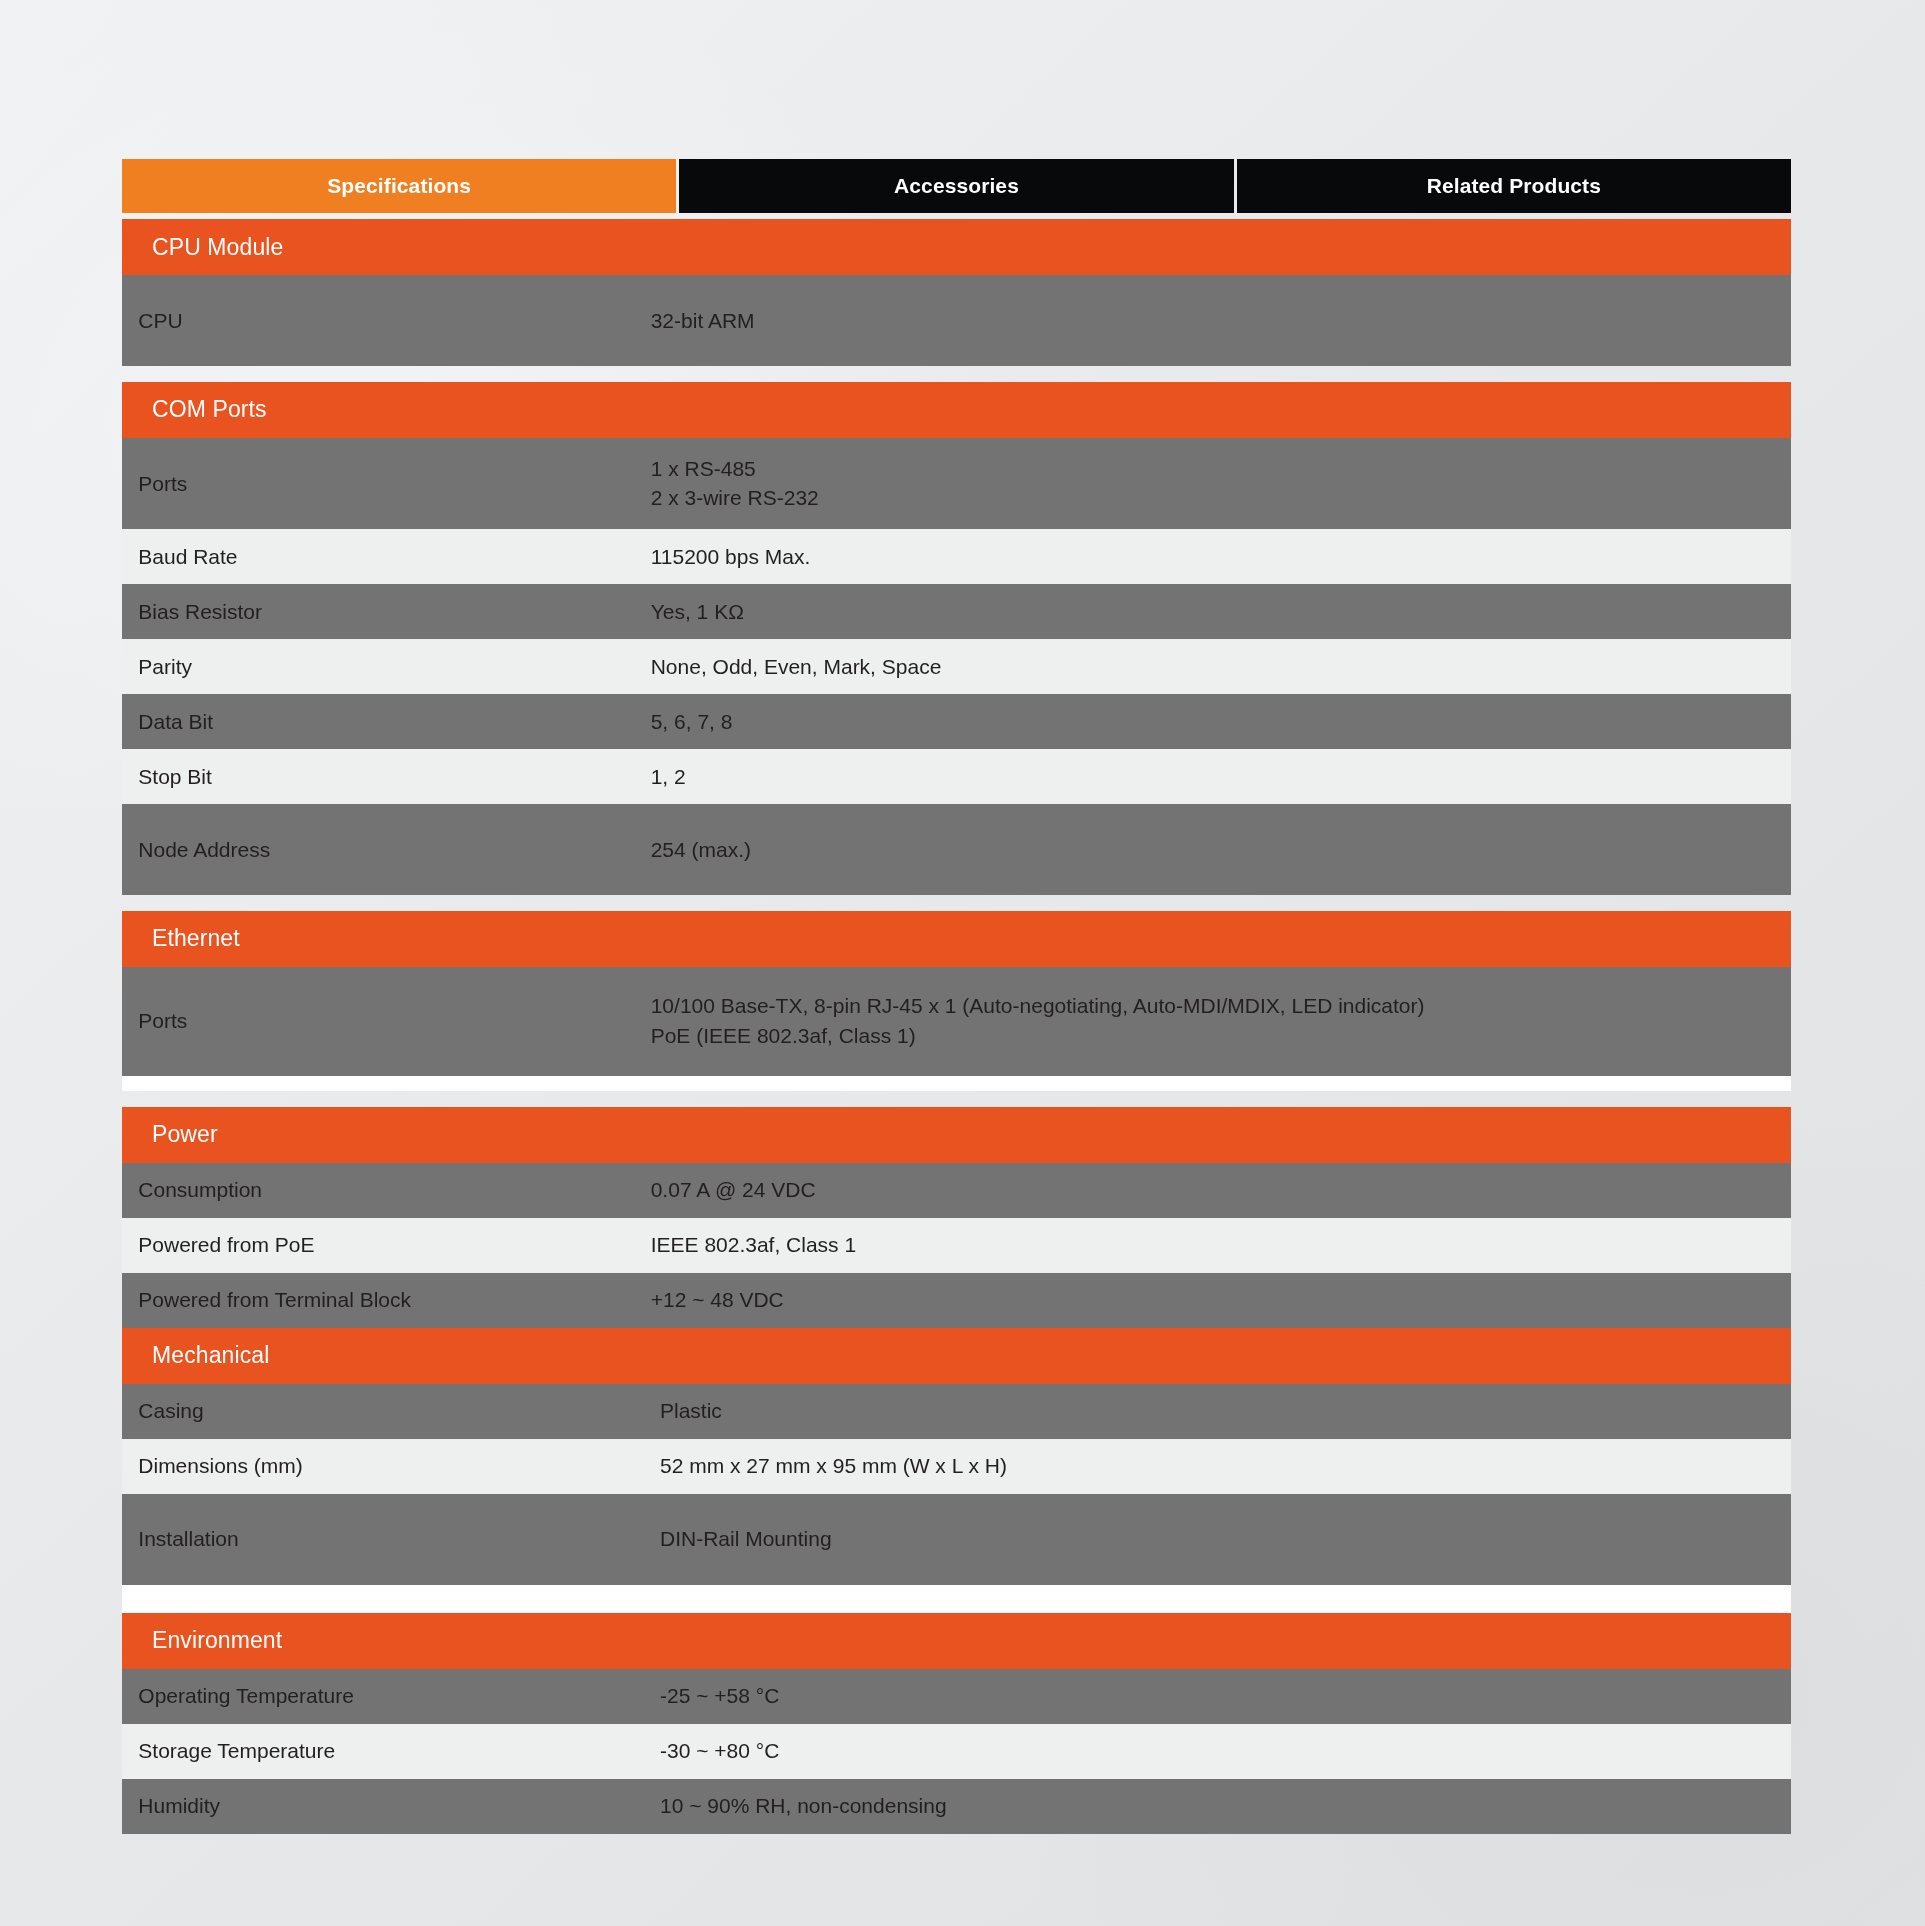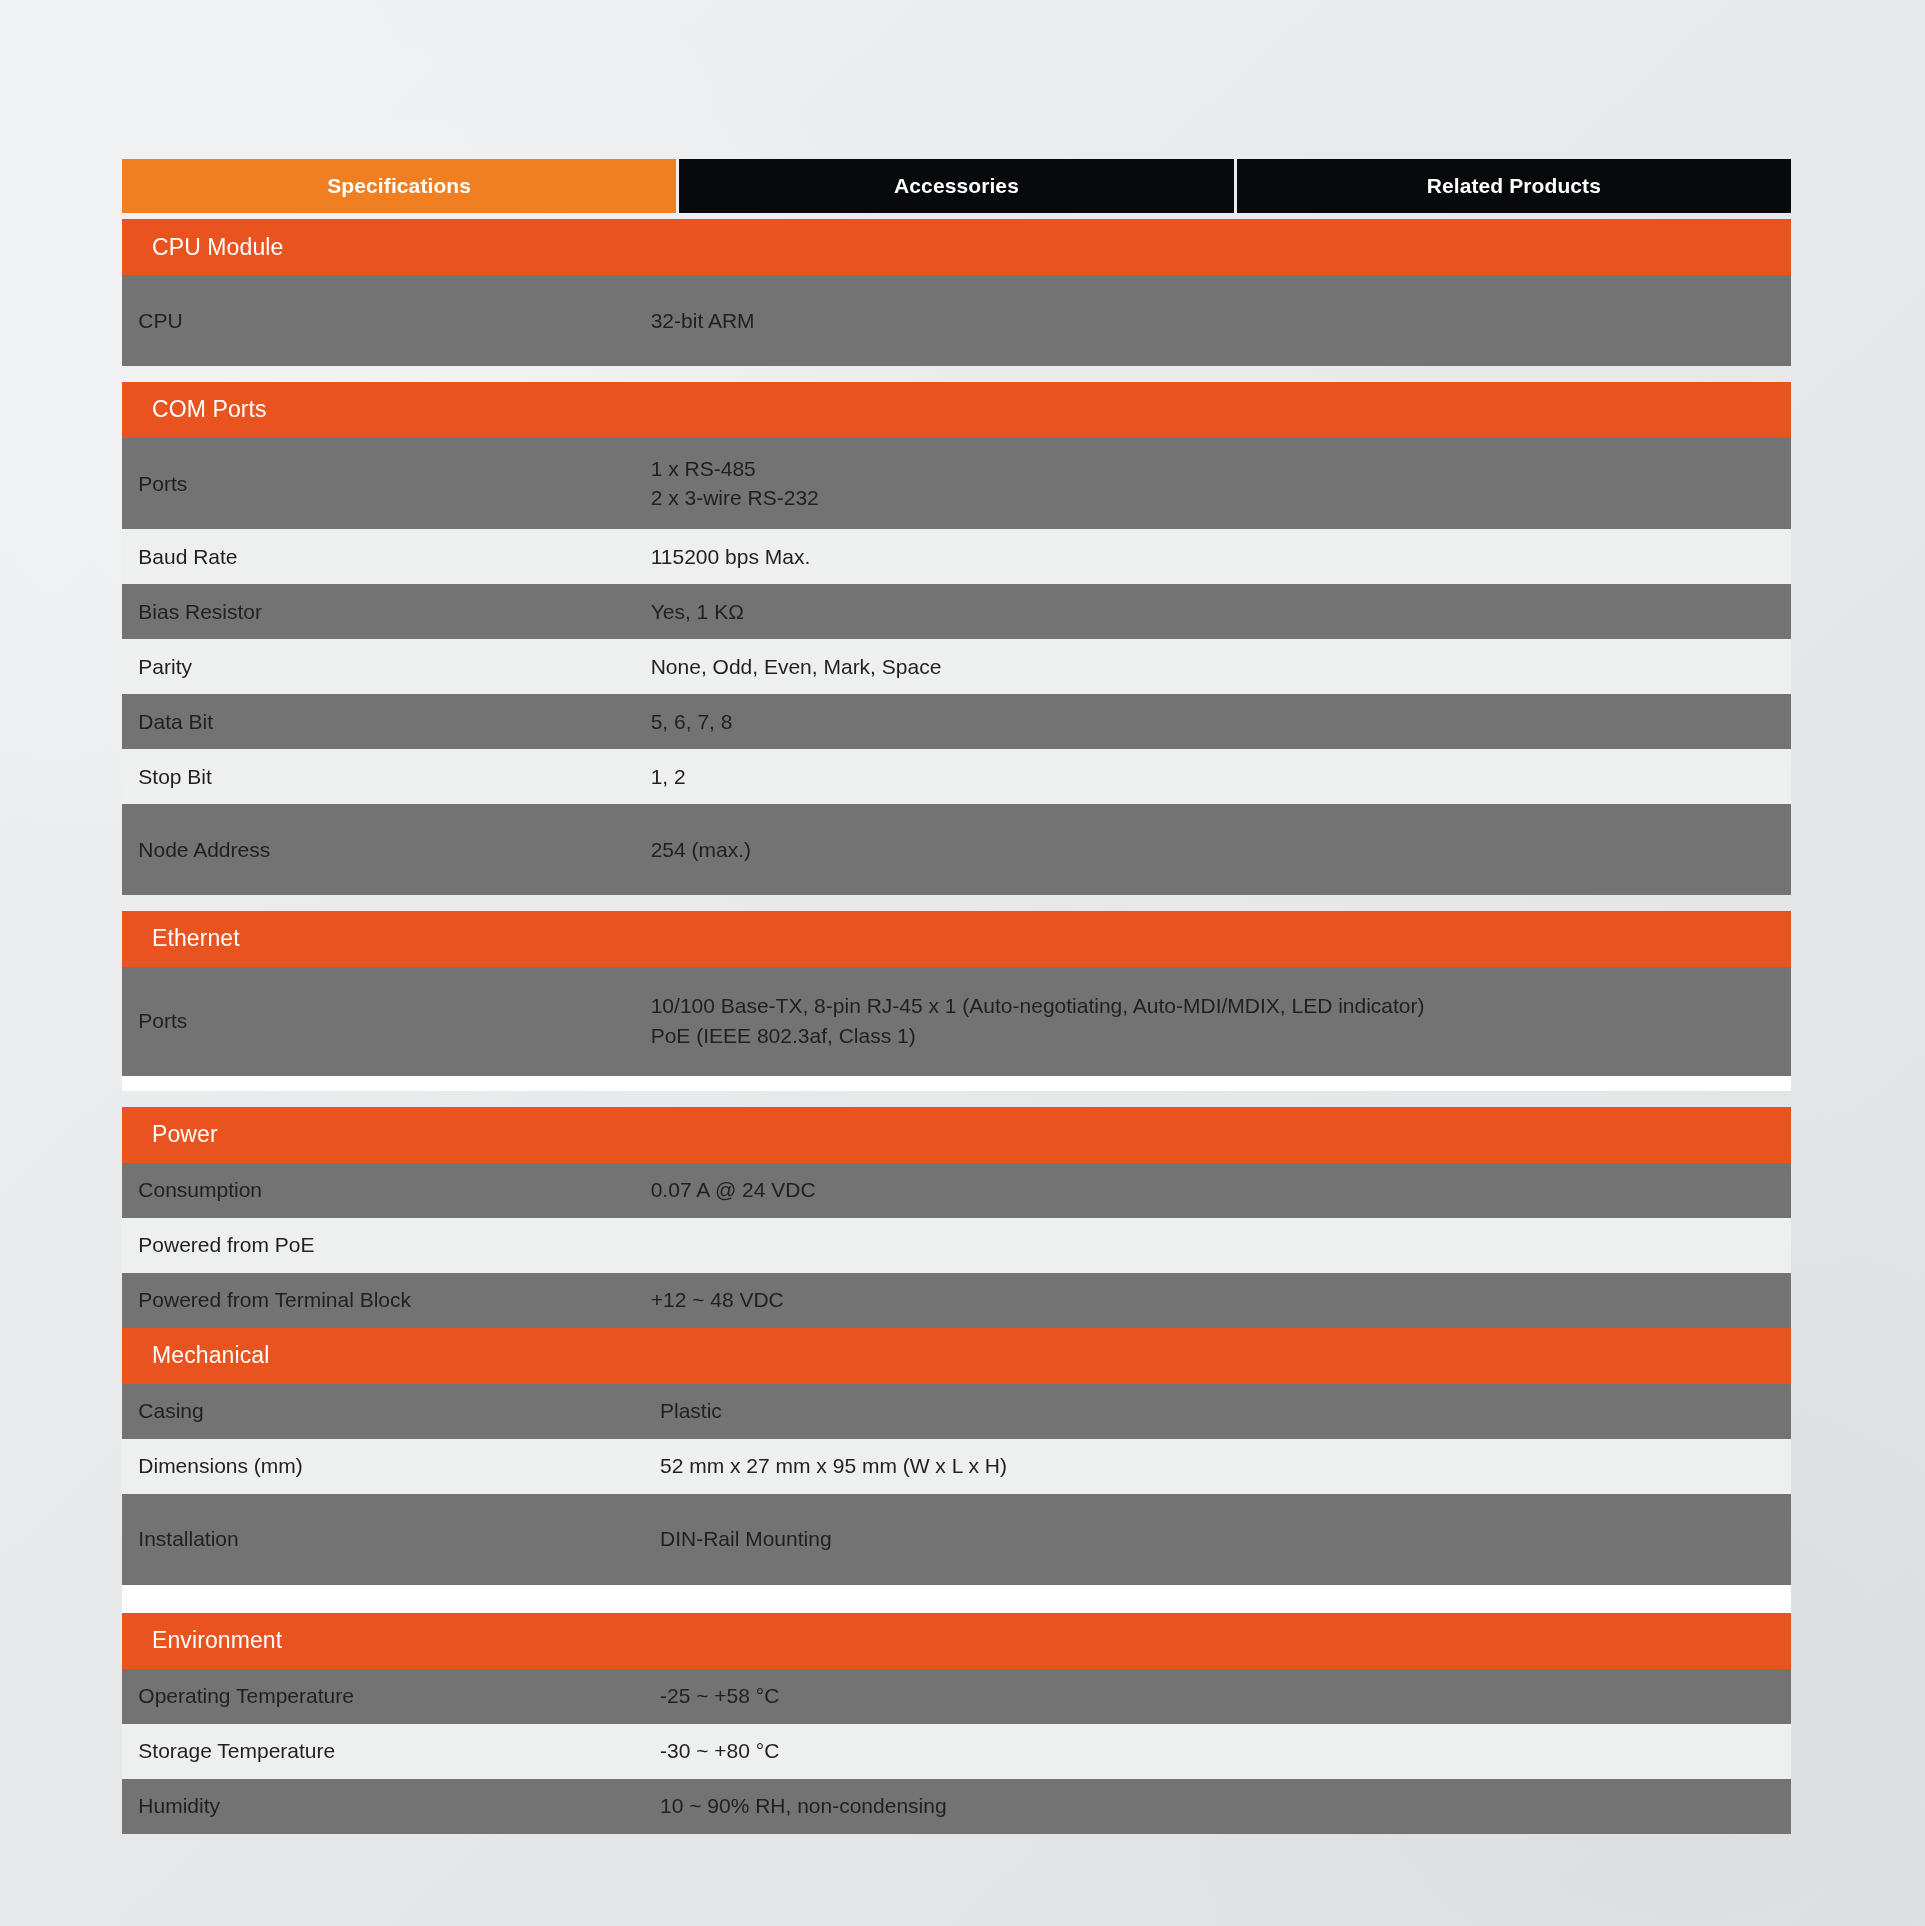--- a/index.html
+++ b/index.html
@@ -209,20 +209,21 @@
       <div class="section-header">
         <span>Power</span>
       </div>
       <div class="section-body">
         <div class="spec-row">
           <div class="label">Consumption</div>
           <div class="value">0.07 A @ 24 VDC</div>
         </div>
         <div class="spec-row alt">
           <div class="label">Powered from PoE</div>
+          <div class="value">IEEE 802.3af, Class 1</div>
         </div>
         <div class="spec-row">
           <div class="label">Powered from Terminal Block</div>
           <div class="value">+12 ~ 48 VDC</div>
         </div>
       </div>
     </div>
 
     <div class="section-block indent-values">
       <div class="section-header">

